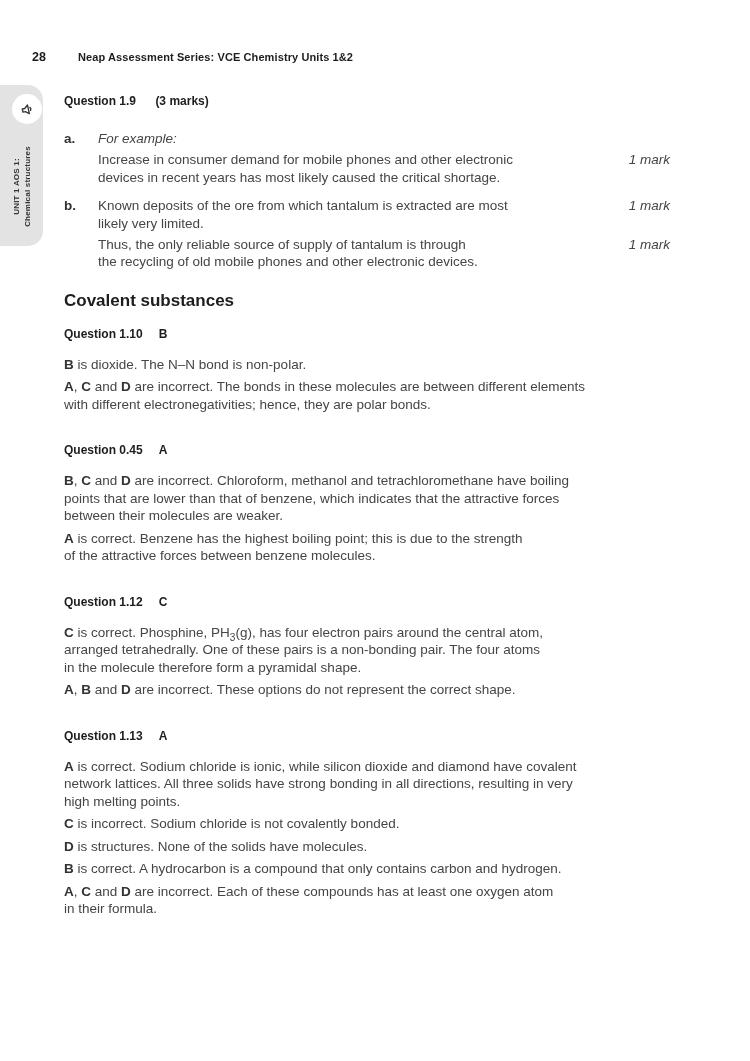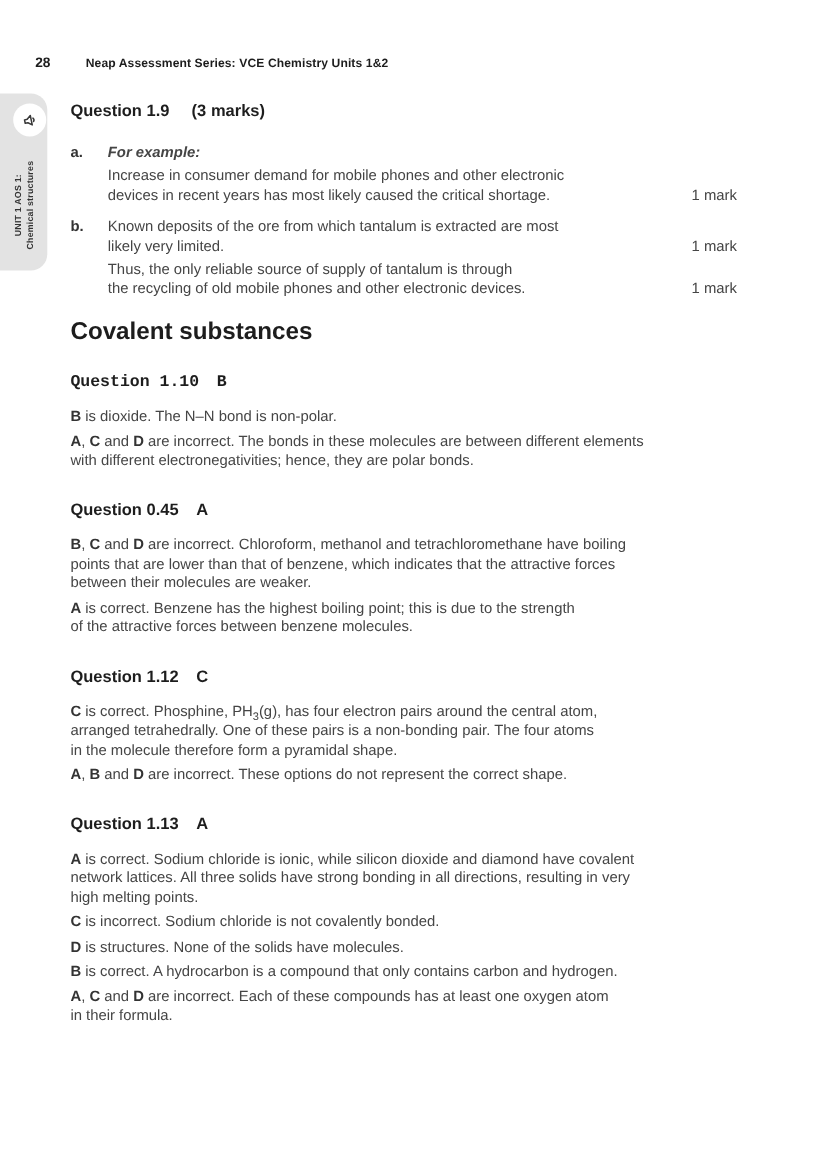--- a/index.html
+++ b/index.html
@@ -20,38 +20,38 @@
   .tab-icon-btn svg { width:15px; height:15px; transform:rotate(-12deg); }
   .tab-rotor { position:absolute; left:0; top:85px; width:161px; height:43px;
     transform:rotate(-90deg) translateX(-161px); transform-origin:0 0;
     display:flex; flex-direction:column; align-items:center; justify-content:center;
     padding-right:42px; }
   .tab-line { font-size:8px; font-weight:700; color:#333333; line-height:11px; letter-spacing:.2px; white-space:nowrap; }
 
   
   .content { padding:0 80px 0 64px; color:#454545; font-size:13.5px; line-height:17.5px; }
 
-  .qh { font-size:15px; line-height:22px; font-weight:700; color:#1d1d1d; margin-top:26px; }
+  .qh { font-size:12px; line-height:22px; font-weight:700; color:#1d1d1d; margin-top:26px; }
   .qh .answer { margin-left:16px; }
-  .section-title { font-size:22px; line-height:25px; font-weight:700; color:#1d1d1d; margin-top:17px; }
+  .section-title { font-size:17px; line-height:25px; font-weight:700; color:#1d1d1d; margin-top:17px; }
 
   
   .part { display:flex; }
   .part-a { margin-top:18px; }
   .part-b { margin-top:11px; }
   .part-label { width:34px; font-weight:700; color:#333333; flex:none; }
   .part-body { flex:1; }
-  .intro { font-style:italic;font-weight:bold; }
-  .block { display:flex; align-items:flex-end; }
+  .intro { font-style:italic; }
+  .block { display:flex; }
   .block + .block, .intro + .block { margin-top:3.5px; }
   .block-text { white-space:pre-line; }
-  .mark { margin-left:auto; padding-left:20px; white-space:nowrap; }
+  .mark { margin-left:auto; padding-left:20px; white-space:nowrap;font-style:italic; }
 
   
-  .q-list .qh.first { margin-top:24px;font-family:Liberation Mono, monospace; }
+  .q-list .qh.first { margin-top:10px; }
   .q-list .qh { margin-bottom:11px; }
   .para { white-space:pre-line; margin-bottom:5px; }
   .para .b, .b { font-weight:700; color:#333333; }
   sub { font-size:10px; line-height:0; }
 </style>
 </head>
 <body>
 
 <div class="page">
 

